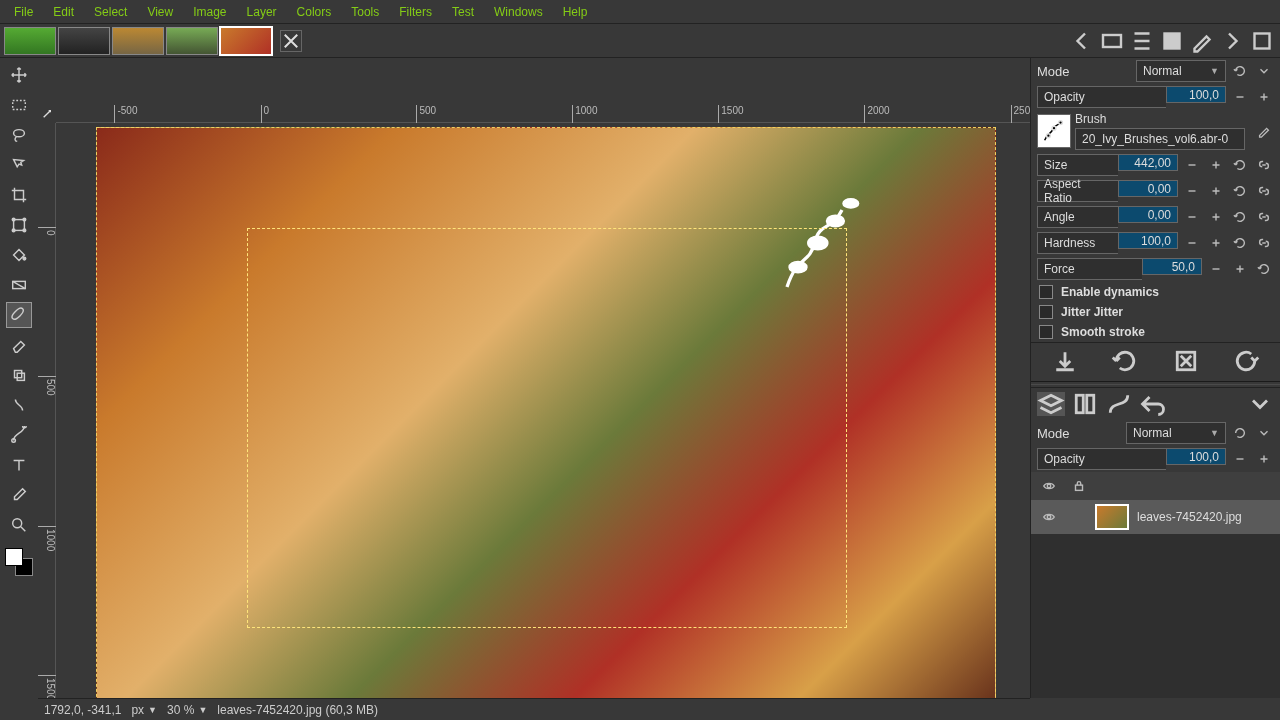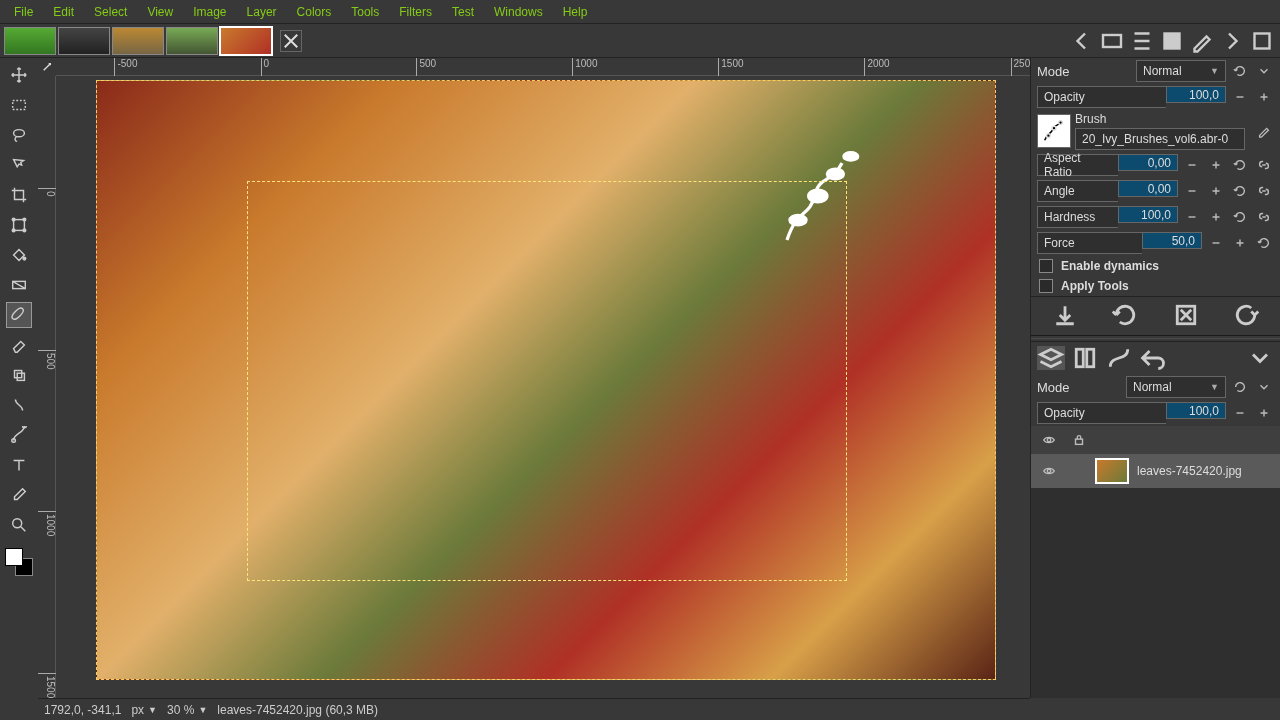--- a/index.html
+++ b/index.html
@@ -19,21 +19,21 @@
 .leftcol { position: absolute; left: 0; top: 58px; width: 38px; bottom: 22px; background: #383838; display: flex; flex-direction: column; align-items: center; padding-top: 4px; gap: 4px; }
 .leftcol .tool { width: 26px; height: 26px; display: flex; align-items: center; justify-content: center; color: #ccc; }
 .leftcol .tool.active { background: #555; border: 1px solid #999; }
 .leftcol .tool svg { width: 18px; height: 18px; }
 .colorswatch { position: relative; width: 28px; height: 28px; margin-top: 6px; }
 .colorswatch .fg { position: absolute; left: 0; top: 0; width: 18px; height: 18px; background: #fff; border: 1px solid #000; }
 .colorswatch .bg { position: absolute; right: 0; bottom: 0; width: 18px; height: 18px; background: #000; border: 1px solid #888; }
 
 
 .center { position: absolute; left: 38px; right: 250px; top: 58px; bottom: 22px; background: #383838; display: flex; flex-direction: column; }
-.rulerwrap { display: flex; height: 18px; }
+.rulerwrap { display: flex; height: 18px; margin-top: 47px; }
 .ruler-corner { width: 18px; height: 18px; background: #383838; display:flex; align-items:center; justify-content:center;}
 .ruler-h { flex: 1; height: 18px; background: #383838; position: relative; border-bottom:1px solid #555;}
 .ruler-h .tick { position: absolute; top: 0; font-size: 10px; color: #bbb; border-left: 1px solid #aaa; height:18px; padding-left:2px;}
 .canvasrow { flex: 1; display: flex; min-height: 0; }
 .ruler-v { width: 18px; background: #383838; position: relative; border-right:1px solid #555;}
 .ruler-v .tick { position: absolute; left: 0; font-size: 10px; color: #bbb; border-top:1px solid #aaa; width:18px; writing-mode: vertical-rl; text-orientation: mixed; padding-top:2px;}
 .canvas { flex: 1; position: relative; background: #383838; overflow: hidden; }
 .image { position: absolute; left: 40px; top: 4px; width: 900px; height: 600px; border: 1px dashed #f0d060; background: linear-gradient(135deg,#8a2a1a 0%, #c97a2c 20%, #e2b06a 40%, #6b7a3a 55%, #b03026 70%, #d8a048 85%, #5a2416 100%); display:flex; align-items:flex-start; justify-content:flex-end;}
 .image .overlay-brush { margin: 60px 120px 0 0; color: #fff; }
 .image .overlay-brush svg { width: 110px; height: 110px; }
@@ -341,20 +341,46 @@
     <div class="rp-ico">
         <svg viewBox="0 0 16 16">
           <path d="M3 13l8-8 2 2-8 8H3v-2z"></path>
         </svg>
       </div>
   </div>
 
   <div id="sliders">
       <div class="rp-row">
      <div class="rp-split">
+       <div class="lab">Size</div>
+       <div class="val">442,00</div>
+     </div>
+     <div class="rp-ico">
+          <svg viewBox="0 0 16 16">
+            <path d="M4 8h8"></path>
+          </svg>
+        </div>
+     <div class="rp-ico">
+          <svg viewBox="0 0 16 16">
+            <path d="M8 4v8M4 8h8"></path>
+          </svg>
+        </div>
+     <div class="rp-ico">
+          <svg viewBox="0 0 16 16">
+            <path d="M3 8a5 5 0 1 1 2 4M3 8l-2-2M3 8l2-2"></path>
+          </svg>
+        </div>
+     <div class="rp-ico">
+          <svg viewBox="0 0 16 16">
+            <path d="M6 10a3 3 0 0 1 0-6h1M10 6a3 3 0 0 1 0 6H9M6 8h4"></path>
+          </svg>
+        </div>
+   </div>
+      <div class="rp-row">
+     <div class="rp-split">
        <div class="lab">Aspect Ratio</div>
        <div class="val">0,00</div>
      </div>
      <div class="rp-ico">
           <svg viewBox="0 0 16 16">
             <path d="M4 8h8"></path>
           </svg>
         </div>
      <div class="rp-ico">
           <svg viewBox="0 0 16 16">
@@ -447,21 +473,25 @@
 
    </div>
     </div>
 
   <div class="rp-check">
       <div class="box"></div>
       <span style="font-weight:bold;">Enable dynamics</span>
     </div>
   <div class="rp-check">
       <div class="box"></div>
-      <span style="font-weight:bold;">Apply Tools</span>
+      <span style="font-weight:bold;">Jitter Jitter</span>
+    </div>
+  <div class="rp-check">
+      <div class="box"></div>
+      <span style="font-weight:bold;">Smooth stroke</span>
     </div>
 
   <div class="rp-iconrow">
     <div class="b">
         <svg viewBox="0 0 16 16">
           <path d="M8 3v8M5 8l3 3 3-3M3 13h10"></path>
         </svg>
       </div>
     <div class="b">
         <svg viewBox="0 0 16 16">

